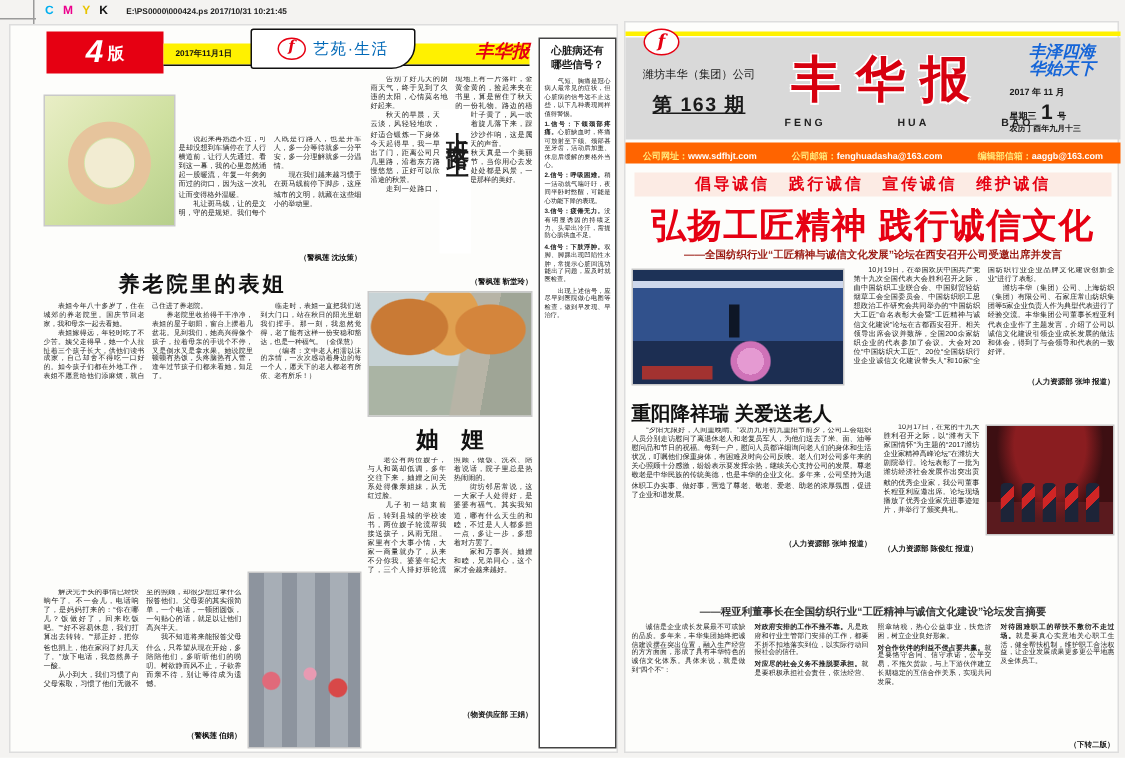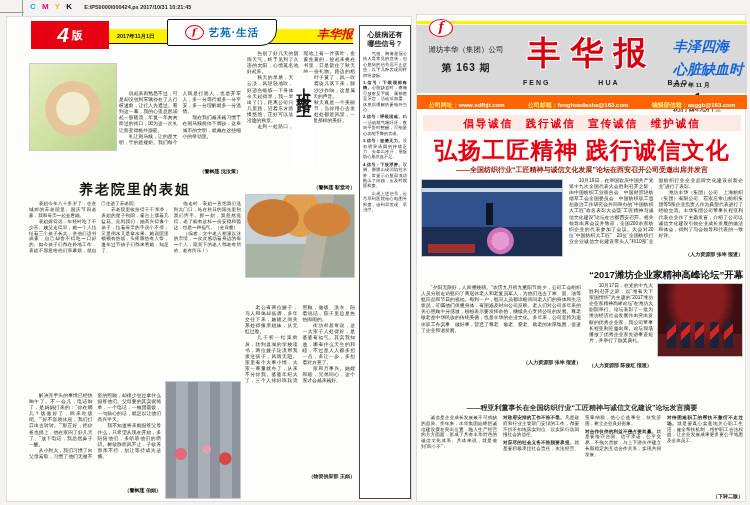--- a/index.html
+++ b/index.html
@@ -17,21 +17,21 @@
   .cropplus{color:#999;font-size:11px;line-height:10px;}
   
   .redbox{background:#e60012;color:#fff;display:flex;align-items:center;justify-content:center;gap:3px;}
   .redbox .num{font-size:21px;font-weight:bold;font-style:italic;}
   .redbox .word{font-size:11px;font-weight:bold;}
   .ybar{background:#fff100;}
   .ydate{font-size:5.5px;font-weight:bold;line-height:14px;padding-left:8px;color:#111;}
   .blackrule{background:#111;}
   .whitetab{background:#fff;border:1.5px solid #111;border-radius:2px 2px 16px 2px;
     display:flex;align-items:center;justify-content:center;gap:5px;}
-  .sectionname{color:#0068b7;font-weight:bold;font-size:10.5px;letter-spacing:1px;}
+  .sectionname{color:#0068b7;font-weight:normal;font-size:10.5px;letter-spacing:1px;}
   .logoic{width:17px;height:13px;border:1.5px solid #e60012;border-radius:50%;color:#e60012;
     font-style:italic;font-weight:bold;font-size:10px;line-height:11px;text-align:center;
     font-family:"DejaVu Serif",serif;background:#fff;}
   .papername{color:#e60012;font-weight:bold;font-style:italic;font-size:12px;
     font-family:"DejaVu Serif",serif;}
   
   .atitle{font-weight:bold;color:#111;}
   .body{font-size:4.8px;line-height:6.1px;text-align:justify;white-space:pre-line;
     overflow:hidden;color:#222;}
   .cols2{column-count:2;column-gap:5px;}
@@ -78,28 +78,28 @@
     linear-gradient(90deg, #eef3df 0 55%, #fdfdfb 75%);}
   
   .heartbox{border:1px solid #444;padding:4px 3px;box-sizing:border-box;background:#fff;}
   .hb-title{font-size:7px;line-height:9px;font-weight:bold;text-align:center;margin-bottom:3px;}
   .hb-text{font-size:4.2px;line-height:5.4px;text-align:justify;color:#222;}
   .hb-text p{margin:0 0 2px 0;}
   .hb-text b{font-weight:bold;}
   
   .mastgray{background:#d9d9d9;}
   .company{font-size:7.5px;font-weight:normal;}
-  .issue{font-size:10px;font-weight:bold;letter-spacing:1px;}
+  .issue{font-size:13px;font-weight:bold;letter-spacing:1px;text-decoration:underline;}
   .bigname{font-family:"DejaVu Serif",serif;font-weight:bold;color:#d7000f;
     font-size:33px;letter-spacing:10px;text-align:center;line-height:44px;
     text-shadow:1px 1px 0 #fff,-1px -1px 0 #fff,1px -1px 0 #fff,-1px 1px 0 #fff;}
   .pyrow{display:flex;justify-content:space-between;padding:0 14px;font-size:7px;
     font-weight:bold;color:#222;letter-spacing:2px;}
-  .slogan{color:#1565d8;font-weight:bold;font-style:italic;font-size:14px;line-height:11px;
-    font-family:"DejaVu Serif",serif;margin-top:12px;}
+  .slogan{color:#1565d8;font-weight:bold;font-style:italic;font-size:11px;line-height:11px;
+    text-align:center;font-family:"DejaVu Serif",serif;}
   .mdate{font-size:6px;font-weight:bold;}
   .mlunar{font-size:5.3px;font-weight:bold;}
   .issueno{font-size:14px;font-weight:bold;}
   .orangebar{background:#ff6400;display:flex;align-items:center;justify-content:space-around;}
   .ob-label{color:#ffe97a;font-size:6px;font-weight:bold;}
   .ob-value{color:#fff;font-size:6px;font-weight:bold;}
   .banner{background:#fcebe4;color:#e60012;font-weight:bold;font-size:10.5px;
     letter-spacing:2px;text-align:center;line-height:16px;}
   .headline{color:#e60012;font-weight:bold;font-size:23px;text-align:center;letter-spacing:1px;}
   .subhead{color:#9a1a12;font-weight:bold;font-size:7px;text-align:center;}
@@ -162,20 +162,21 @@
     <div class="abs ph ph-street" style="left:158px;top:364px;width:76px;height:118px;"></div>
 
     <div class="abs body cols2" style="left:240px;top:34px;width:108px;height:132px;">　　告别了好几天的阴雨天气，终于见到了久违的太阳，心情莫名地好起来。
 　　秋天的早晨，天高云淡，风轻轻地吹，正好适合锻炼一下身体。今天起得早，我一早便出了门，距离公司只有几里路，沿着东方路慢慢悠悠，正好可以欣赏沿途的秋景。
 　　走到一处路口，发现地上有一片落叶，金黄金黄的，捡起来夹在书里，算是留住了秋天的一份礼物。路边的梧桐树叶子黄了，风一吹便打着旋儿落下来，踩上去沙沙作响，这是属于秋天的声音。
 　　秋天真是一个美丽的季节，当你用心去发现，处处都是风景，一切都是那样的美好。</div>
     <div class="abs vtitle" style="left:286px;top:56px;height:90px;">上班路上</div>
     <div class="abs byline" style="left:240px;top:167px;width:108px;">（警枫莲 靳堂玲）</div>
 
     <div class="abs ph ph-autumn" style="left:238px;top:177px;width:110px;height:84px;"></div>
+    <div class="abs atitle" style="left:238px;top:267px;width:110px;font-size:15px;text-align:center;">妯　娌</div>
     <div class="abs body cols2" style="left:238px;top:288px;width:110px;height:166px;">　　老公有两位嫂子，与人和蔼却低调，多年交往下来，妯娌之间关系处得像亲姐妹，从无红过脸。
 　　儿子初一结束前后，转到县城的学校读书，两位嫂子轮流帮我接送孩子，风雨无阻。家里有个大事小情，大家一商量就办了，从来不分你我。婆婆年纪大了，三个人排好班轮流照顾，做饭、洗衣、陪着说话，院子里总是热热闹闹的。
 　　街坊邻居常说，这一大家子人处得好，是婆婆有福气。其实我知道，哪有什么天生的和睦，不过是人人都多担一点，多让一步，多想着对方罢了。
 　　家和万事兴。妯娌和睦，兄弟同心，这个家才会越来越好。</div>
     <div class="abs byline" style="left:238px;top:456px;width:110px;">（物资供应部 王娟）</div>
 
     <div class="abs heartbox" style="left:352px;top:8px;width:52px;height:474px;">
       <div class="hb-title">
         <div>心脏病还有</div>
         <div>哪些信号？</div>
@@ -199,21 +200,21 @@
       <div class="abs company" style="left:6px;top:20px;width:86px;text-align:center;">潍坊丰华（集团）公司</div>
       <div class="abs issue" style="left:6px;top:36px;width:86px;text-align:center;">第 163 期</div>
       <div class="abs bigname" style="left:92px;top:6px;width:166px;">丰华报</div>
       <div class="abs pyrow" style="left:92px;top:54px;width:166px;">
         <span>FENG</span>
         <span>HUA</span>
         <span>BAO</span>
       </div>
       <div class="abs" style="left:256px;top:4px;width:70px;">
         <div class="slogan">丰泽四海</div>
-        <div class="slogan">心脏缺血时</div>
+        <div class="slogan">华始天下</div>
         <div class="mdate" style="margin-top:6px;">2017 年 11 月</div>
         <div style="display:flex;align-items:baseline;gap:3px;">
           <span class="mdate">星期三</span>
           <span class="issueno">1</span>
           <span class="mdate">号</span>
         </div>
         <div class="mlunar">农历丁酉年九月十三</div>
       </div>
     </div>
 
@@ -225,24 +226,24 @@
 
     <div class="abs headline" style="left:0;top:120px;width:330px;">弘扬工匠精神 践行诚信文化</div>
     <div class="abs banner" style="left:6px;top:100px;width:318px;height:16px;">倡导诚信　践行诚信　宣传诚信　维护诚信</div>
     <div class="abs subhead" style="left:0;top:150px;width:330px;">——全国纺织行业“工匠精神与诚信文化发展”论坛在西安召开公司受邀出席并发言</div>
 
     <div class="abs ph ph-conf" style="left:4px;top:164px;width:142px;height:78px;"></div>
     <div class="abs body cols2" style="left:152px;top:163px;width:174px;height:72px;">　　10月19日，在举国欢庆中国共产党第十九次全国代表大会胜利召开之际，由中国纺织工业联合会、中国财贸轻纺烟草工会全国委员会、中国纺织职工思想政治工作研究会共同举办的“中国纺织大工匠”命名表彰大会暨“工匠精神与诚信文化建设”论坛在古都西安召开。相关领导出席会议并致辞，全国200余家纺织企业的代表参加了会议。大会对20位“中国纺织大工匠”、20位“全国纺织行业企业诚信文化建设带头人”和10家“全国纺织行业企业品牌文化建设创新企业”进行了表彰。
 　　潍坊丰华（集团）公司、上海纺织（集团）有限公司、石家庄常山纺织集团等5家企业负责人作为典型代表进行了经验交流。丰华集团公司董事长程亚利代表企业作了主题发言，介绍了公司以诚信文化建设引领企业成长发展的做法和体会，得到了与会领导和代表的一致好评。</div>
     <div class="abs byline" style="left:152px;top:236px;width:174px;">（人力资源部 张坤 报道）</div>
 
+    <div class="abs atitle" style="left:4px;top:252px;width:160px;font-size:13px;white-space:nowrap;">重阳降祥瑞 关爱送老人</div>
     <div class="abs body" style="left:4px;top:270px;width:160px;height:72px;">　　“夕阳无限好，人间重晚晴。”农历九月初九重阳节前夕，公司工会组织人员分别走访慰问了离退休老人和老复员军人，为他们送去了米、面、油等慰问品和节日的祝福。每到一户，慰问人员都详细询问老人们的身体和生活状况，叮嘱他们保重身体，有困难及时向公司反映。老人们对公司多年来的关心照顾十分感激，纷纷表示要发挥余热，继续关心支持公司的发展。尊老敬老是中华民族的传统美德，也是丰华的企业文化。多年来，公司坚持为退休职工办实事、做好事，营造了尊老、敬老、爱老、助老的浓厚氛围，促进了企业和谐发展。</div>
     <div class="abs byline" style="left:4px;top:344px;width:160px;">（人力资源部 张坤 报道）</div>
 
-    <div class="abs atitle" style="left:172px;top:254px;width:154px;font-size:9.5px;white-space:nowrap;">“2017潍坊企业家精神高峰论坛”开幕</div>
     <div class="abs body" style="left:172px;top:268px;width:64px;height:78px;">　　10月17日，在党的十九大胜利召开之际，以“潍有天下 家国情怀”为主题的“2017潍坊企业家精神高峰论坛”在潍坊大剧院举行。论坛表彰了一批为潍坊经济社会发展作出突出贡献的优秀企业家，我公司董事长程亚利应邀出席。论坛现场播放了优秀企业家先进事迹短片，并举行了颁奖典礼。</div>
     <div class="abs ph ph-stage" style="left:240px;top:268px;width:86px;height:74px;">
       <span class="fig"></span>
       <span class="fig"></span>
       <span class="fig"></span>
       <span class="fig"></span>
       <span class="fig"></span>
     </div>
     <div class="abs byline" style="left:172px;top:347px;width:64px;text-align:left;">（人力资源部 陈俊红 报道）</div>
 

